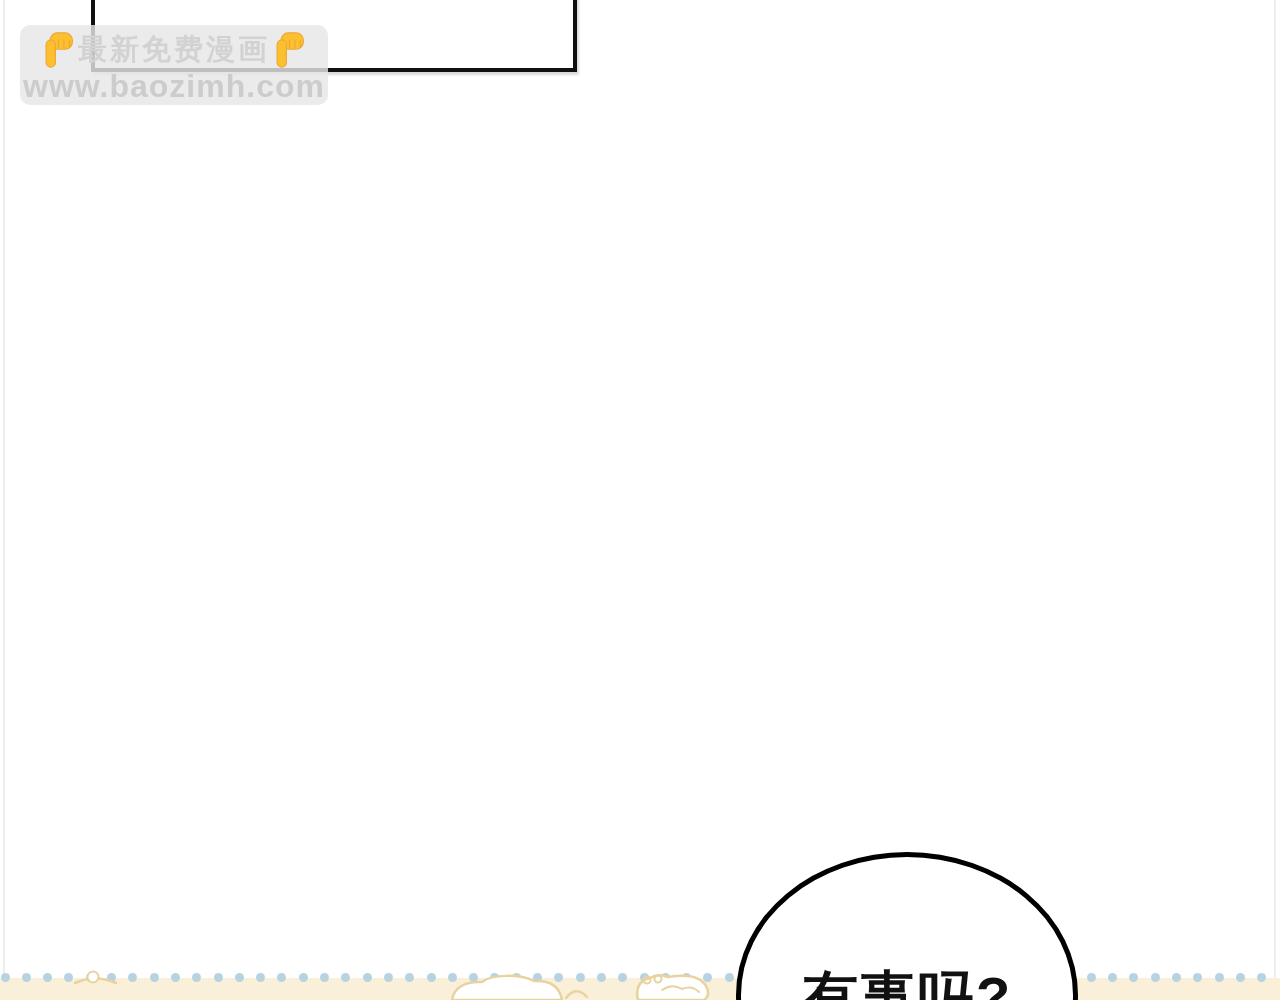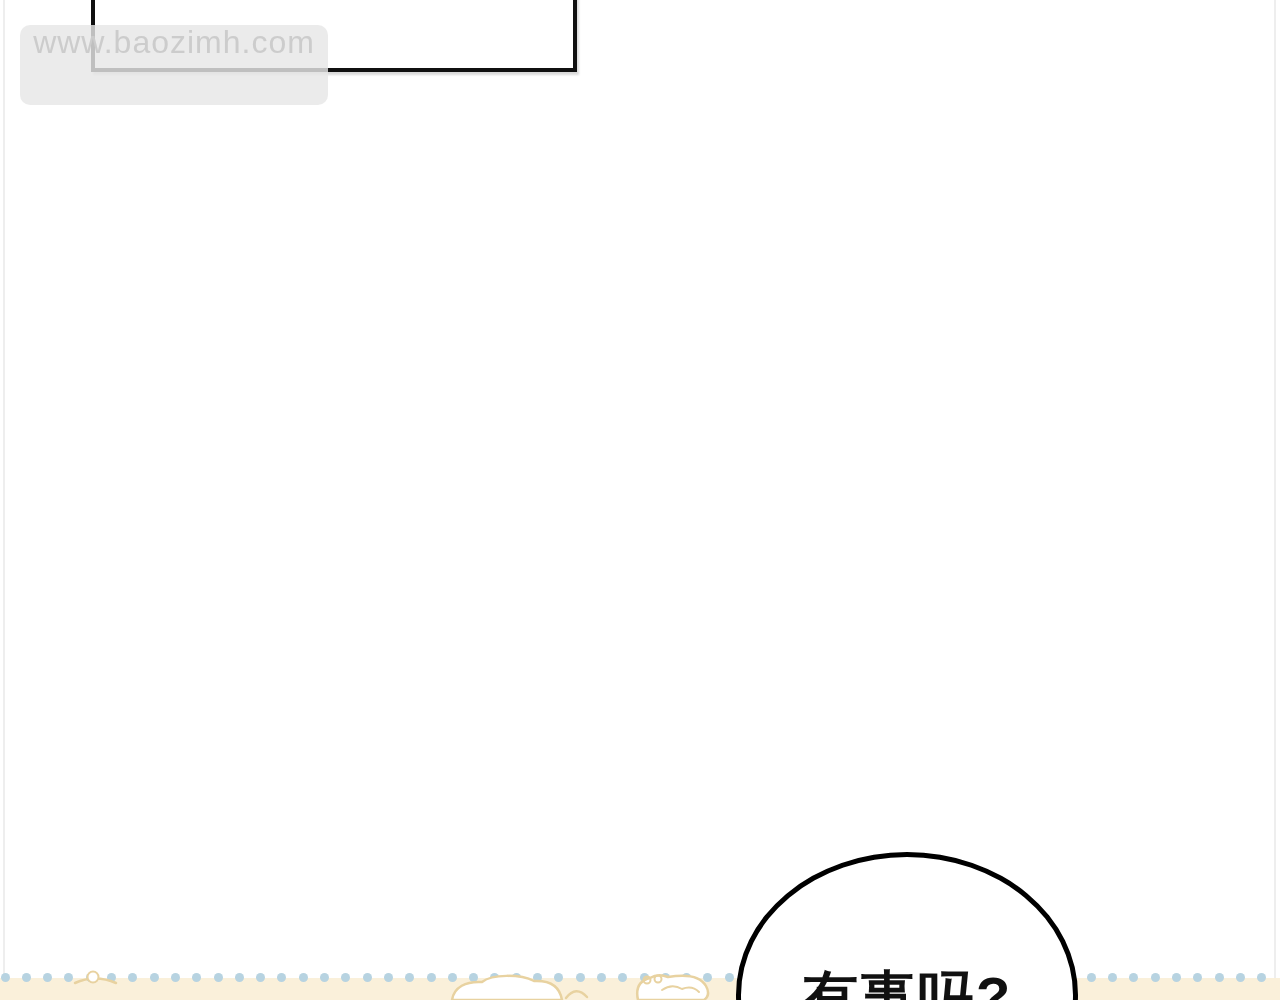--- a/index.html
+++ b/index.html
@@ -66,20 +66,21 @@
     color: #d2d2d2;
     white-space: nowrap;
   }
   .wm-url {
     text-align: center;
     font-size: 32px;
     letter-spacing: 1px;
     color: #cccccc;
     line-height: 34px;
     white-space: nowrap;
+    font-weight: bold;
   }
   .hand-emoji {
     width: 31px;
     height: 36px;
     display: inline-block;
     flex: 0 0 auto;
   }
 
   
   .footer-strip {
@@ -232,19 +233,32 @@
 
     <g>
       <path d="M638,40 Q634,22 650,18 Q658,13 668,17 Q698,12 706,26 Q711,35 704,40 Z" fill="#ffffff" stroke="#e8d2a0" stroke-width="2.5"></path>
       <circle cx="647" cy="20" r="3.5" fill="none" stroke="#e8d2a0" stroke-width="2"></circle>
       <circle cx="658" cy="19" r="3.5" fill="none" stroke="#e8d2a0" stroke-width="2"></circle>
       <path d="M662,30 Q672,23 682,29 Q692,25 699,32" fill="none" stroke="#e8d2a0" stroke-width="2" stroke-linecap="round"></path>
     </g>
   </svg>
 
   <div class="watermark">
+    <div class="wm-line1">
+      <svg class="hand-emoji" viewBox="0 0 40 46">
+        <rect x="9" y="1" width="29" height="21" rx="9.5" fill="#fbc02d" stroke="#eda63a" stroke-width="1.5"></rect>
+        <rect x="4" y="10" width="12" height="35" rx="6" fill="#fbc02d" stroke="#eda63a" stroke-width="1.5"></rect>
+        <path d="M20,10 L20,20 M27,10 L27,20 M34,11 L34,19" stroke="#eda63a" stroke-width="1.5" fill="none" stroke-linecap="round"></path>
+      </svg>
+      <span class="wm-title">最新免费漫画</span>
+      <svg class="hand-emoji" viewBox="0 0 40 46">
+        <rect x="9" y="1" width="29" height="21" rx="9.5" fill="#fbc02d" stroke="#eda63a" stroke-width="1.5"></rect>
+        <rect x="4" y="10" width="12" height="35" rx="6" fill="#fbc02d" stroke="#eda63a" stroke-width="1.5"></rect>
+        <path d="M20,10 L20,20 M27,10 L27,20 M34,11 L34,19" stroke="#eda63a" stroke-width="1.5" fill="none" stroke-linecap="round"></path>
+      </svg>
+    </div>
     <div class="wm-url">www.baozimh.com</div>
   </div>
 
   <div class="speech-bubble"></div>
   <div class="bubble-text">有事吗?</div>
 
 </div>
 
 </body></html>

